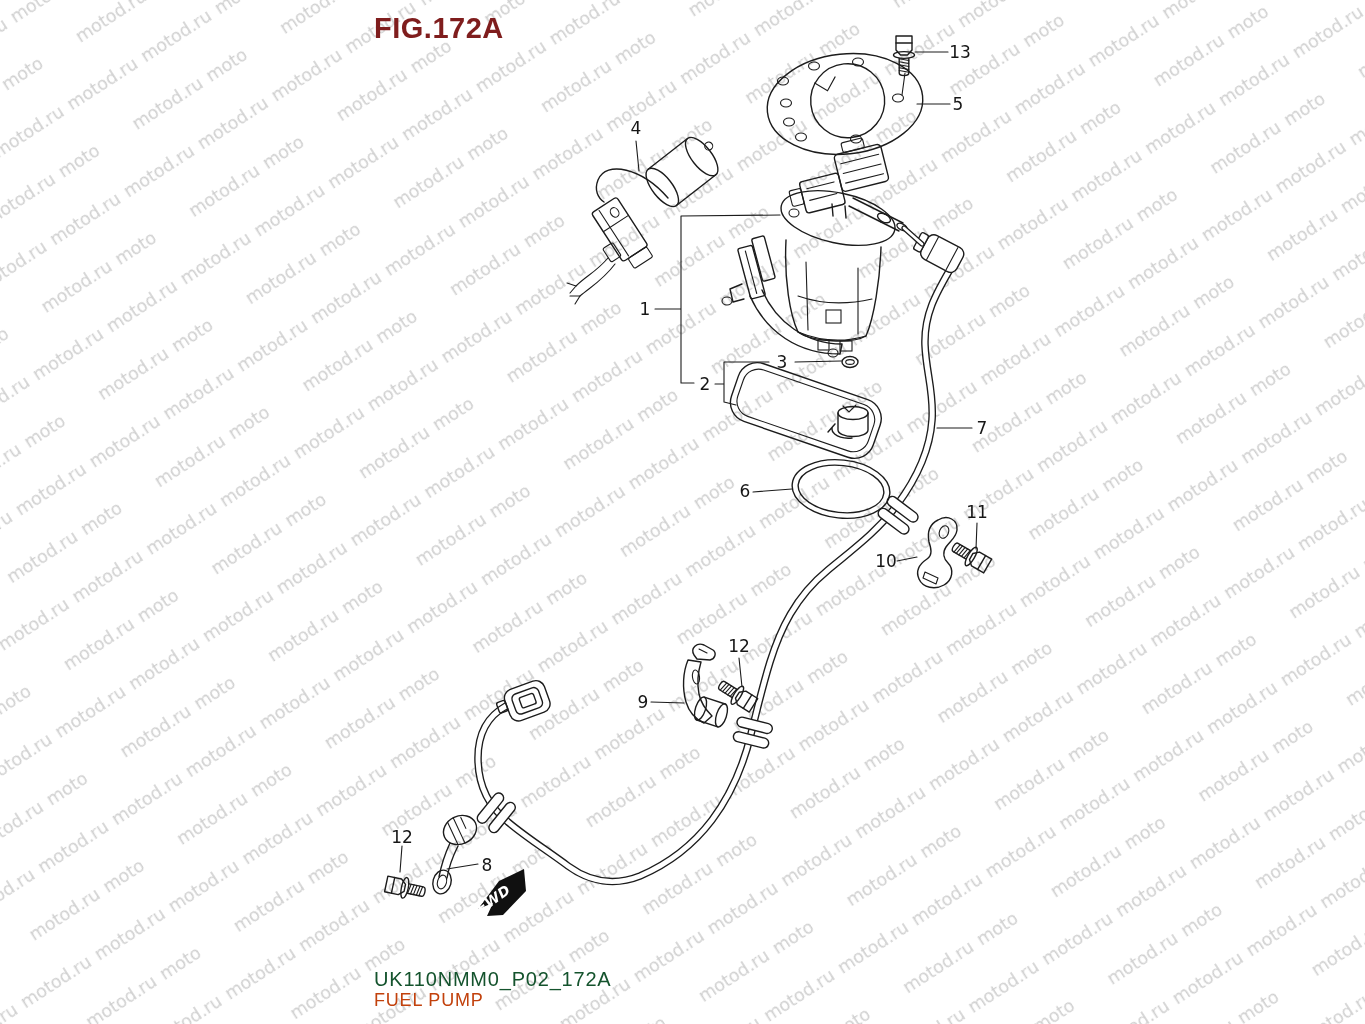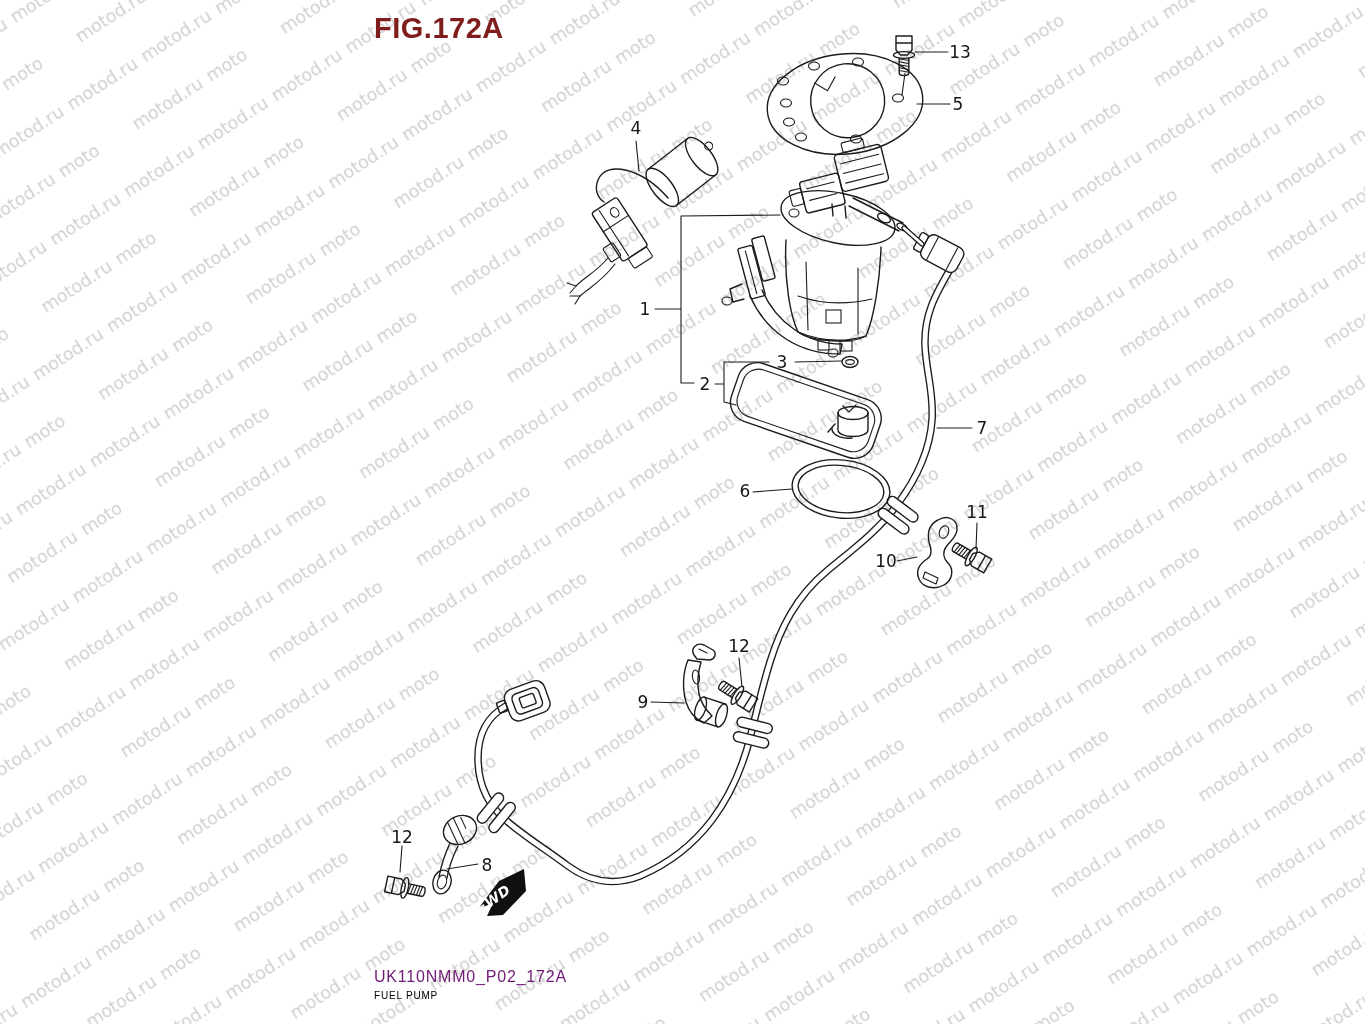--- a/index.html
+++ b/index.html
@@ -18,25 +18,25 @@
   .wht { fill:#ffffff; stroke:#1c1c1c; stroke-width:1.4; stroke-linejoin:round; }
   .callout { font-family:"DejaVu Sans", sans-serif; font-size:17px; fill:#161616; text-anchor:middle; }
   .wmtext { font-family:"DejaVu Sans", sans-serif; font-size:17.5px; }
   .fwdtext { font-family:"DejaVu Sans", sans-serif; font-size:14px; font-style:italic; font-weight:bold; fill:#ffffff; letter-spacing:0.5px; }
   .title {
     position:absolute; left:374px; top:12px;
     font-size:29px; font-weight:bold; color:#7f1d1d; letter-spacing:0.5px;
   }
   .footer-code {
     position:absolute; left:374px; top:968px;
-    font-size:16px; color:#701a75; letter-spacing:0.8px;
+    font-size:20px; color:#14532d; letter-spacing:0.8px;
   }
   .footer-name {
     position:absolute; left:374px; top:990px;
-    font-size:10px; color:#000000; letter-spacing:0.8px;
+    font-size:18px; color:#c2410c; letter-spacing:0.8px;
   }
 </style>
 </head>
 <body>
 
 <div class="stage">
 
   <svg width="1365" height="1024" viewBox="0 0 1365 1024">
     <defs>
       <pattern id="wm" patternUnits="userSpaceOnUse" width="176" height="104" patternTransform="rotate(-33)">

